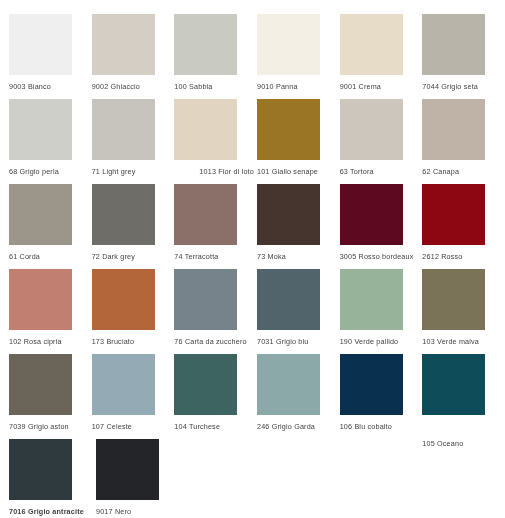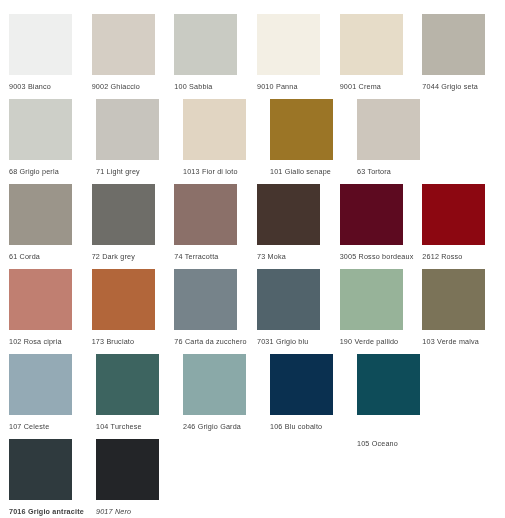--- a/index.html
+++ b/index.html
@@ -88,30 +88,34 @@
     <div class="swatch-cell">
       <span class="swatch-chip" style="background-color: rgb(205, 207, 200);"></span>
       <span class="swatch-label" style="color: rgb(65, 65, 65);">68 Grigio perla</span>
     </div>
     <div class="swatch-cell">
       <span class="swatch-chip" style="background-color: rgb(199, 196, 189);"></span>
       <span class="swatch-label" style="color: rgb(65, 65, 65);">71 Light grey</span>
     </div>
     <div class="swatch-cell">
       <span class="swatch-chip" style="background-color: rgb(225, 213, 194);"></span>
-      <span class="swatch-label" style="color: rgb(65, 65, 65);">1013 Fior di loto</span>
+      <span class="swatch-label" style="color: rgb(65, 65, 65); margin-left: 25px;">1013 Fior di loto</span>
     </div>
     <div class="swatch-cell">
       <span class="swatch-chip" style="background-color: rgb(155, 117, 38);"></span>
       <span class="swatch-label" style="color: rgb(65, 65, 65);">101 Giallo senape</span>
     </div>
     <div class="swatch-cell">
       <span class="swatch-chip" style="background-color: rgb(205, 198, 188);"></span>
       <span class="swatch-label" style="color: rgb(65, 65, 65);">63 Tortora</span>
     </div>
+    <div class="swatch-cell">
+      <span class="swatch-chip" style="background-color: rgb(191, 179, 168);"></span>
+      <span class="swatch-label" style="color: rgb(65, 65, 65);">62 Canapa</span>
+    </div>
   </div>
 
   <div class="swatch-row">
     <div class="swatch-cell">
       <span class="swatch-chip" style="background-color: rgb(155, 149, 138);"></span>
       <span class="swatch-label" style="color: rgb(65, 65, 65);">61 Corda</span>
     </div>
     <div class="swatch-cell">
       <span class="swatch-chip" style="background-color: rgb(110, 109, 104);"></span>
       <span class="swatch-label" style="color: rgb(65, 65, 65);">72 Dark grey</span>
@@ -156,20 +160,24 @@
       <span class="swatch-label" style="color: rgb(65, 65, 65);">190 Verde pallido</span>
     </div>
     <div class="swatch-cell">
       <span class="swatch-chip" style="background-color: rgb(123, 115, 88);"></span>
       <span class="swatch-label" style="color: rgb(65, 65, 65);">103 Verde malva</span>
     </div>
   </div>
 
   <div class="swatch-row">
     <div class="swatch-cell">
+      <span class="swatch-chip" style="background-color: rgb(107, 100, 89);"></span>
+      <span class="swatch-label" style="color: rgb(65, 65, 65);">7039 Grigio aston</span>
+    </div>
+    <div class="swatch-cell">
       <span class="swatch-chip" style="background-color: rgb(148, 170, 181);"></span>
       <span class="swatch-label" style="color: rgb(65, 65, 65);">107 Celeste</span>
     </div>
     <div class="swatch-cell">
       <span class="swatch-chip" style="background-color: rgb(61, 100, 96);"></span>
       <span class="swatch-label" style="color: rgb(65, 65, 65);">104 Turchese</span>
     </div>
     <div class="swatch-cell">
       <span class="swatch-chip" style="background-color: rgb(138, 169, 168);"></span>
       <span class="swatch-label" style="color: rgb(65, 65, 65);">246 Grigio Garda</span>
@@ -184,17 +192,17 @@
     </div>
   </div>
 
   <div class="swatch-row">
     <div class="swatch-cell">
       <span class="swatch-chip" style="background-color: rgb(47, 58, 62);"></span>
       <span class="swatch-label" style="color: rgb(65, 65, 65); font-weight: bold;">7016 Grigio antracite</span>
     </div>
     <div class="swatch-cell">
       <span class="swatch-chip" style="background-color: rgb(35, 37, 40);"></span>
-      <span class="swatch-label" style="color: rgb(65, 65, 65); font-style: italic;">9017 Nero</span>
+      <span class="swatch-label" style="color: rgb(65, 65, 65);">9017 Nero</span>
     </div>
   </div>
 
 </div>
 
 </body></html>

